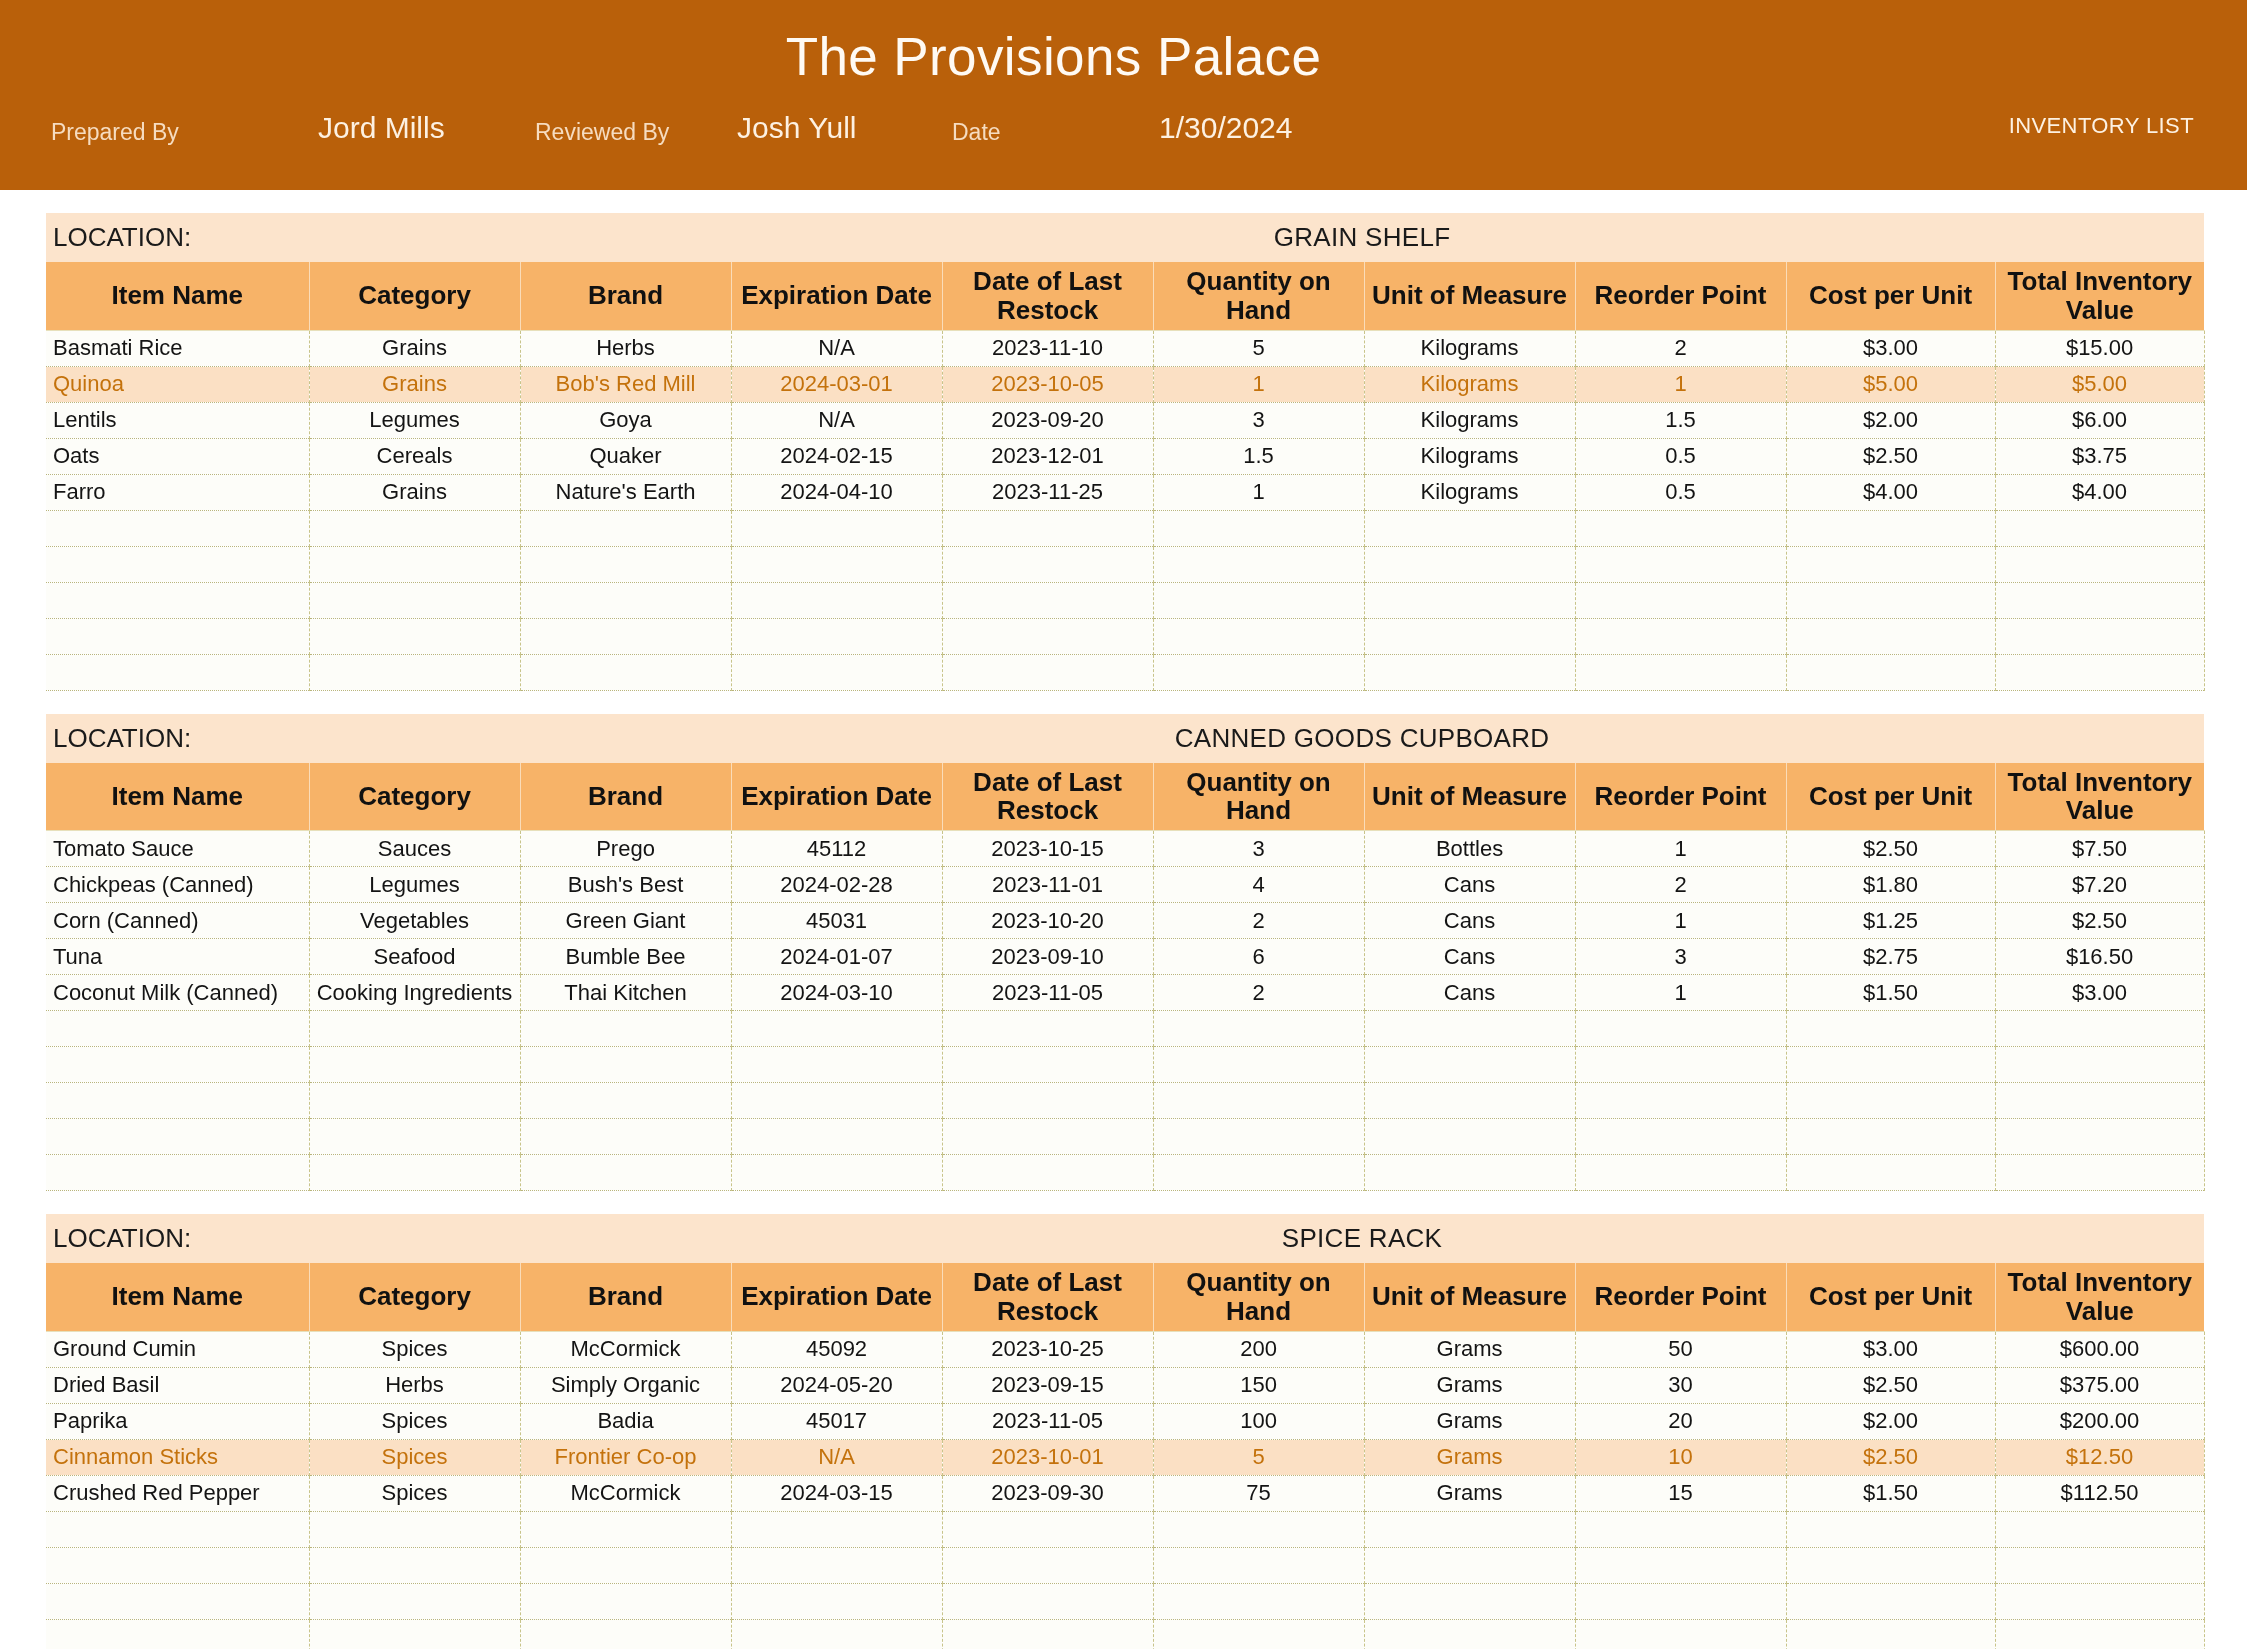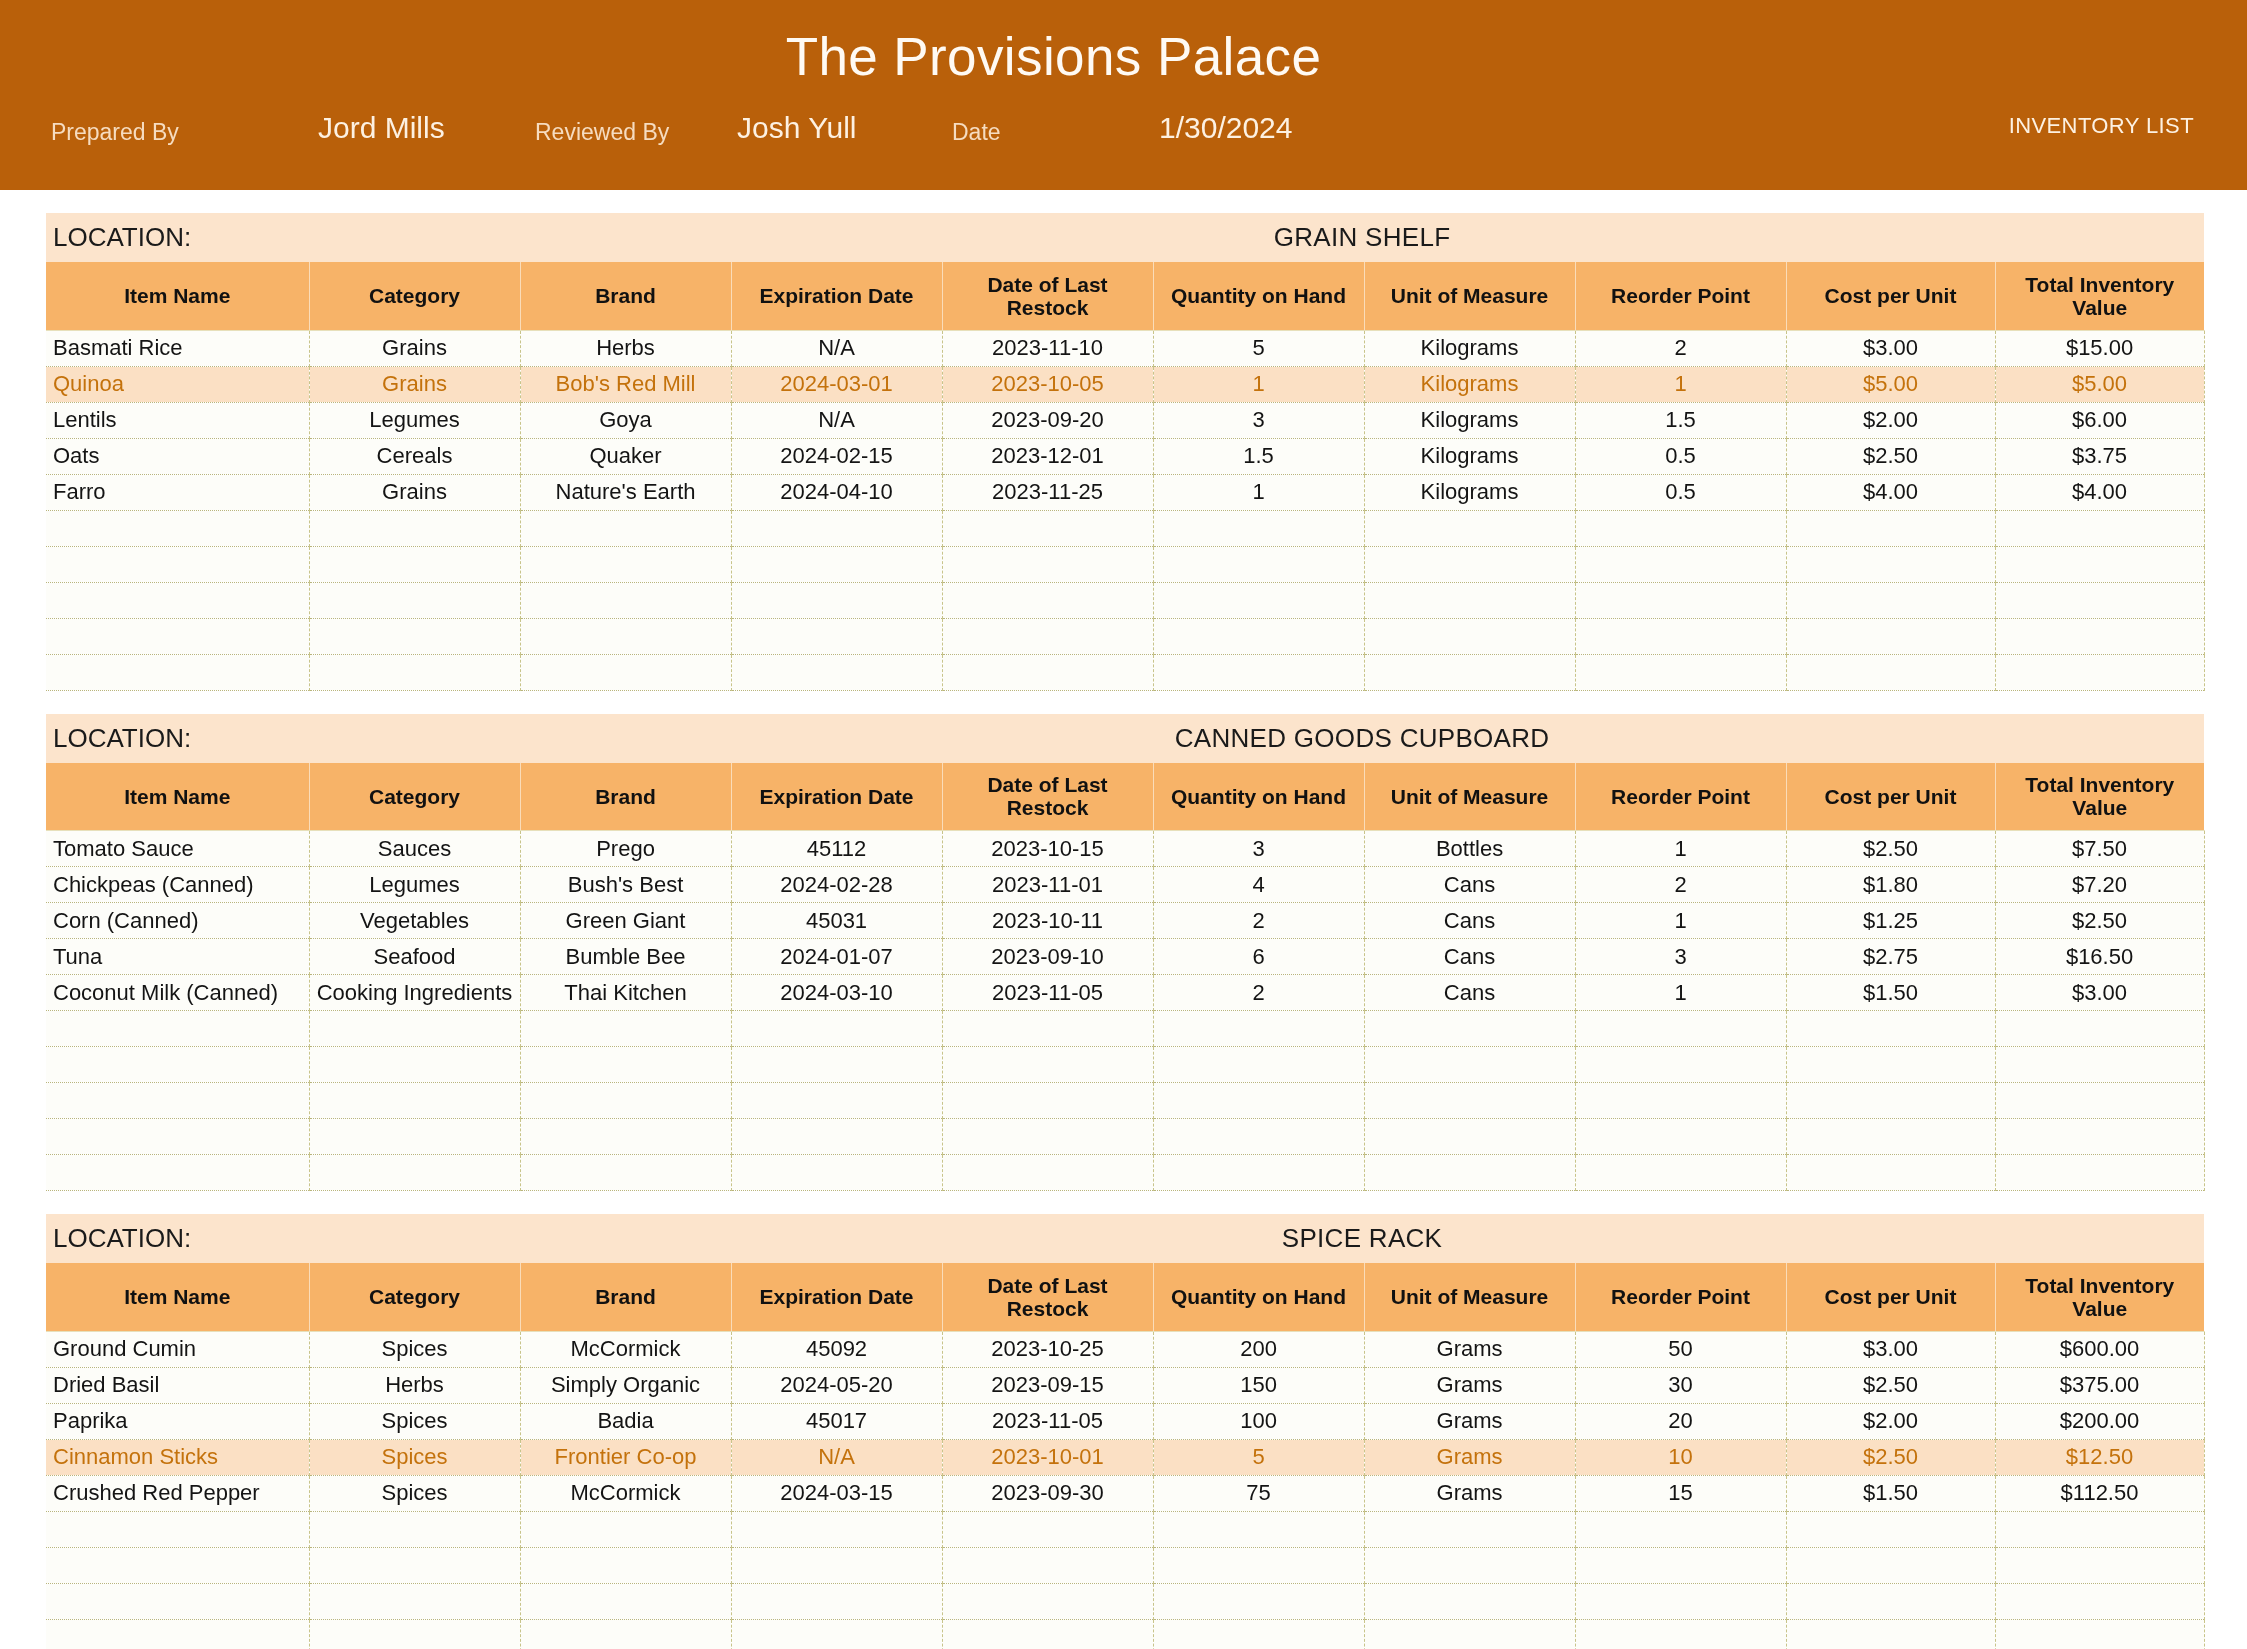--- a/index.html
+++ b/index.html
@@ -103,21 +103,21 @@
     font-weight: 400;
     border: none;
     letter-spacing: 0.3px;
     white-space: nowrap;
   }
 
   
   thead.cols th {
     background: #f7b368;
     color: #111111;
-    font-size: 21px;
+    font-size: 26px;
     font-weight: bold;
     height: 68px;
     text-align: center;
     border-right: 0.9px solid #fadcb9;
     border-bottom: 0.9px solid #e7e0bb;
     padding: 1.8px 3.5px;
     line-height: 1.1;
   }
   thead.cols th:last-child { border-right: none; }
 
@@ -386,21 +386,21 @@
             <td>Cans</td>
             <td>2</td>
             <td>$1.80</td>
             <td>$7.20</td>
           </tr>
           <tr>
             <td>Corn (Canned)</td>
             <td>Vegetables</td>
             <td>Green Giant</td>
             <td>45031</td>
-            <td>2023-10-11</td>
+            <td>2023-10-20</td>
             <td>2</td>
             <td>Cans</td>
             <td>1</td>
             <td>$1.25</td>
             <td>$2.50</td>
           </tr>
           <tr>
             <td>Tuna</td>
             <td>Seafood</td>
             <td>Bumble Bee</td>

